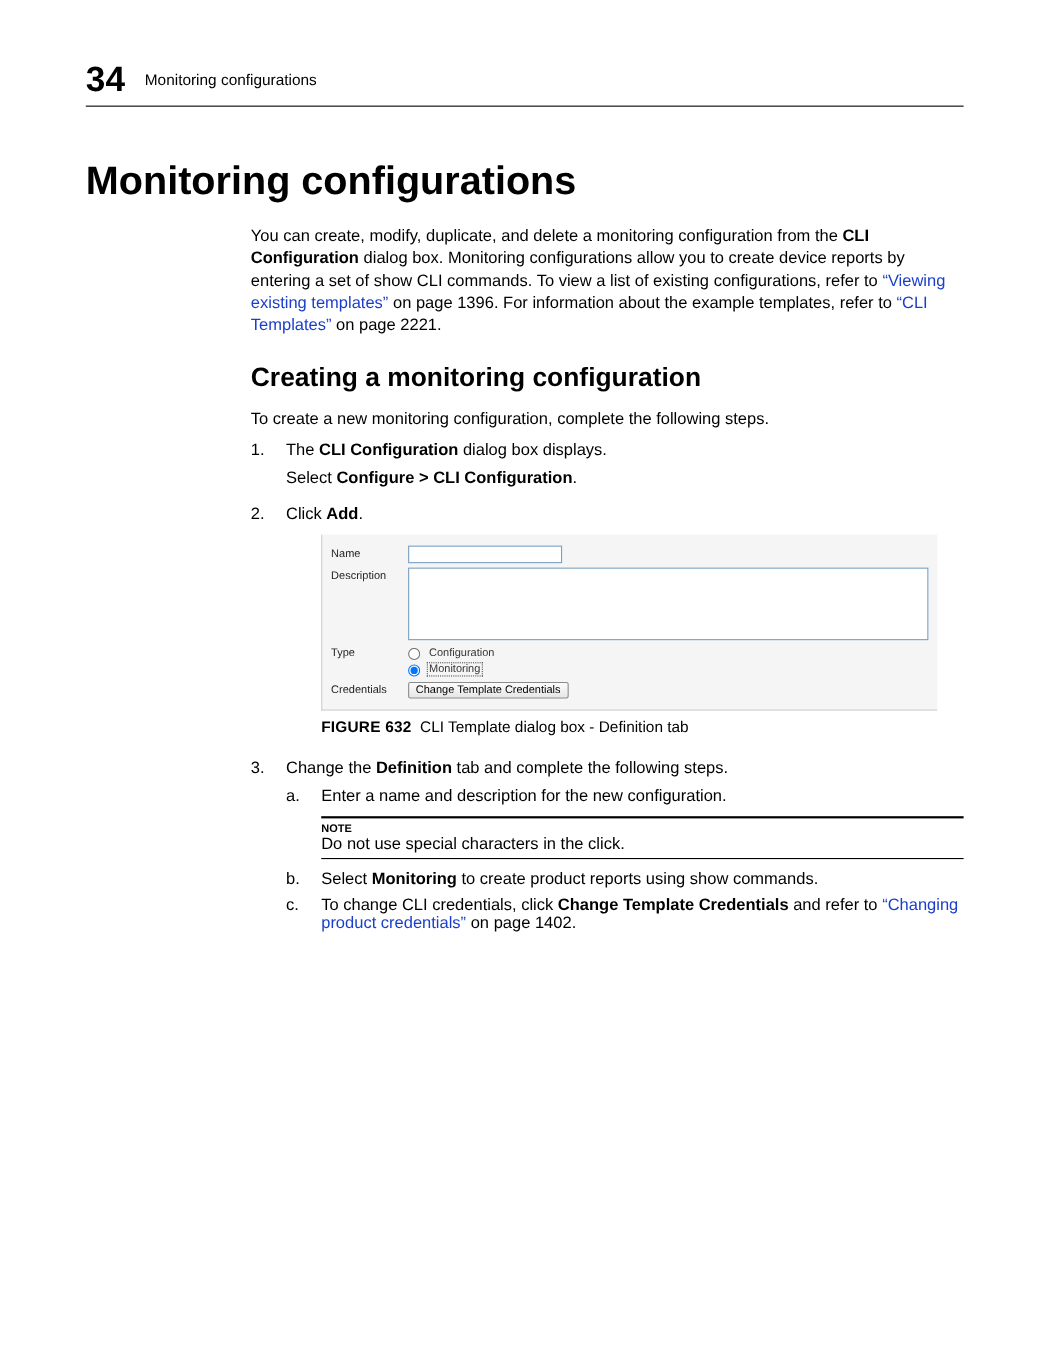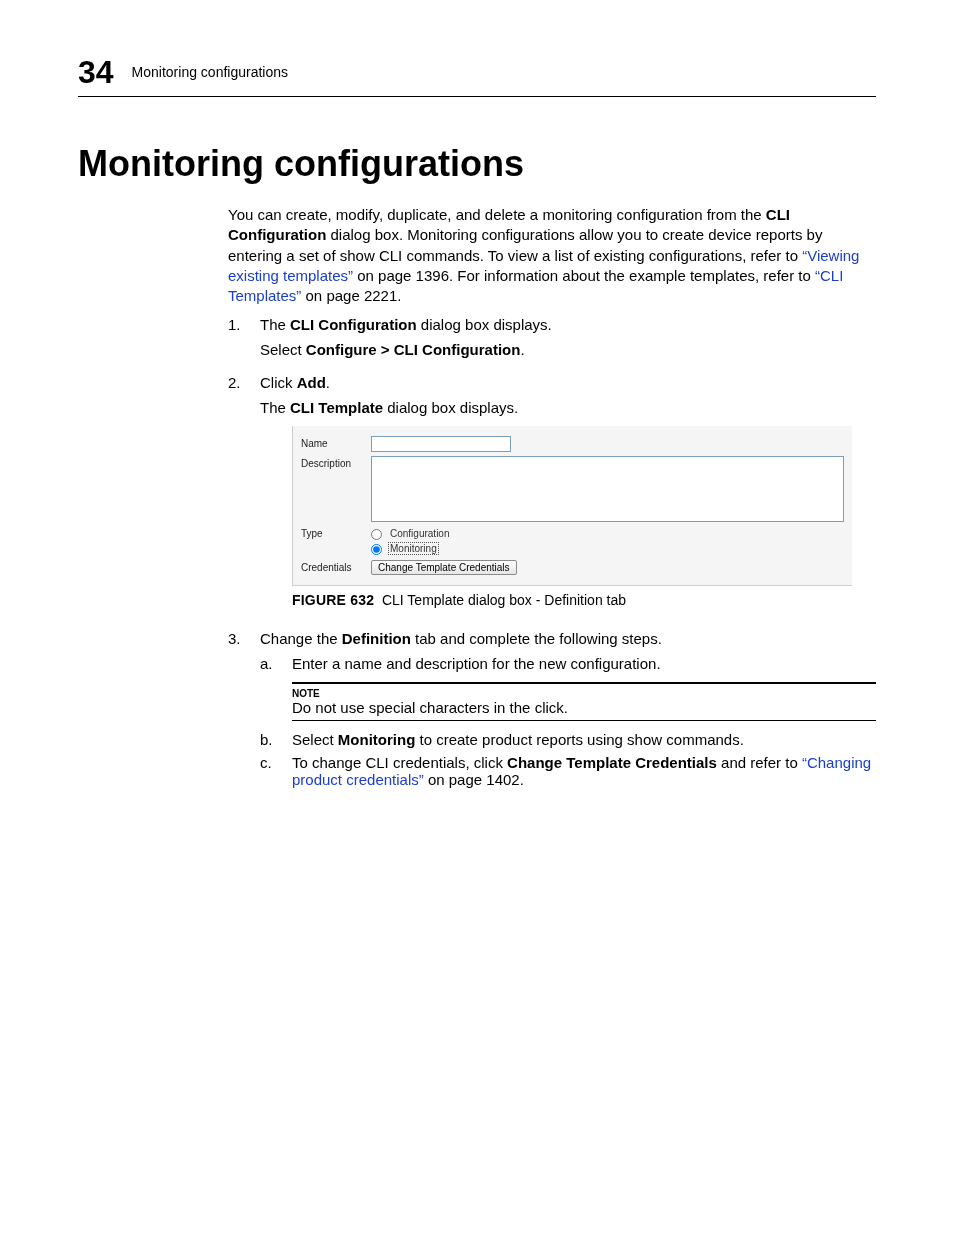--- a/index.html
+++ b/index.html
@@ -163,43 +163,44 @@
   </div>
 
   <h1 class="title">Monitoring configurations</h1>
 
   <div class="indent-block">
     <p>
       <span>You can create, modify, duplicate, and delete a monitoring configuration from the </span><span class="b">CLI Configuration</span><span> dialog box. Monitoring configurations allow you to create device reports by entering a set of show CLI commands. To view a list of existing configurations, refer to </span><a href="#" class="link">“Viewing existing templates”</a><span> on page 1396. For information about the example templates, refer to </span><a href="#" class="link">“CLI Templates”</a><span> on page 2221.</span>
     </p>
   </div>
 
+  <div class="indent-block">
+    <h2 class="subtitle">Creating a monitoring configuration</h2>
+    <p>To create a new monitoring configuration, complete the following steps.</p>
+  </div>
 
   <div class="steps">
 
     <div class="step">
       <div class="num">1.</div>
       <div class="body">
         <p>
           <span>The </span><span class="b">CLI Configuration</span><span> dialog box displays.</span>
         </p>
         <p>
           <span>Select </span><span class="b">Configure &gt; CLI Configuration</span><span>.</span>
         </p>
       </div>
     </div>
 
     <div class="step">
       <div class="num">2.</div>
       <div class="body">
         <p>
           <span>Click </span><span class="b">Add</span><span>.</span>
-        </p>
-        <p>
-          <span>The </span><span class="b">CLI Template</span><span> dialog box displays.</span>
         </p>
 
         <div class="dlg">
           <div class="row">
             <div class="lbl">Name</div>
             <input type="text" style="width: 140px;" value="">
           </div>
           <div class="row">
             <div class="lbl">Description</div>
             <textarea style="width: 480px; height: 66px;"></textarea>

